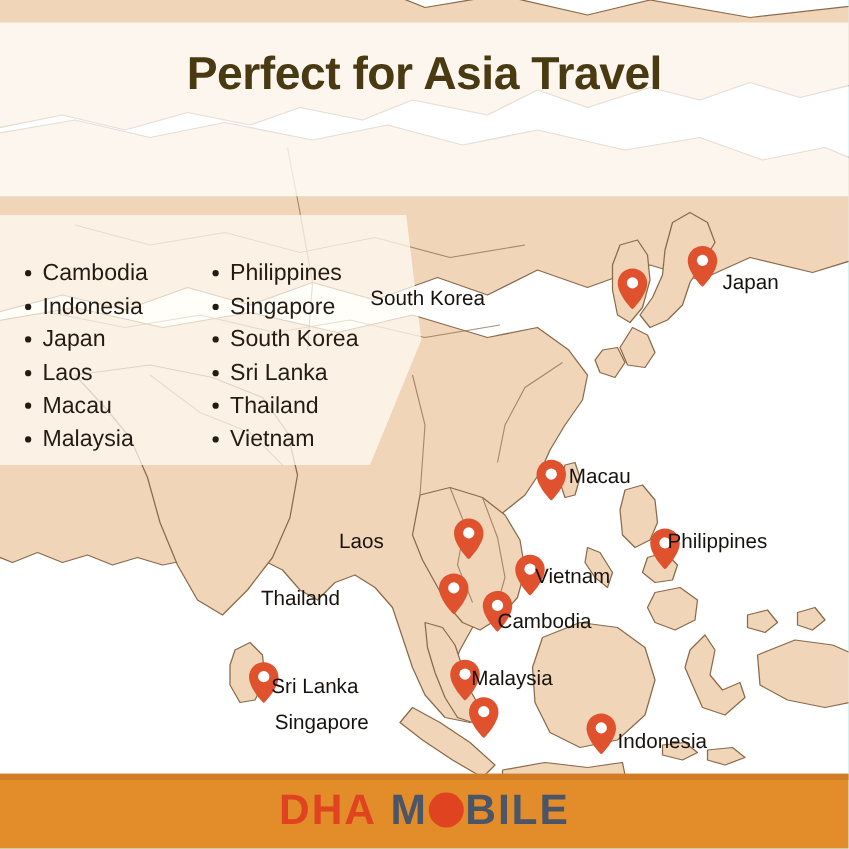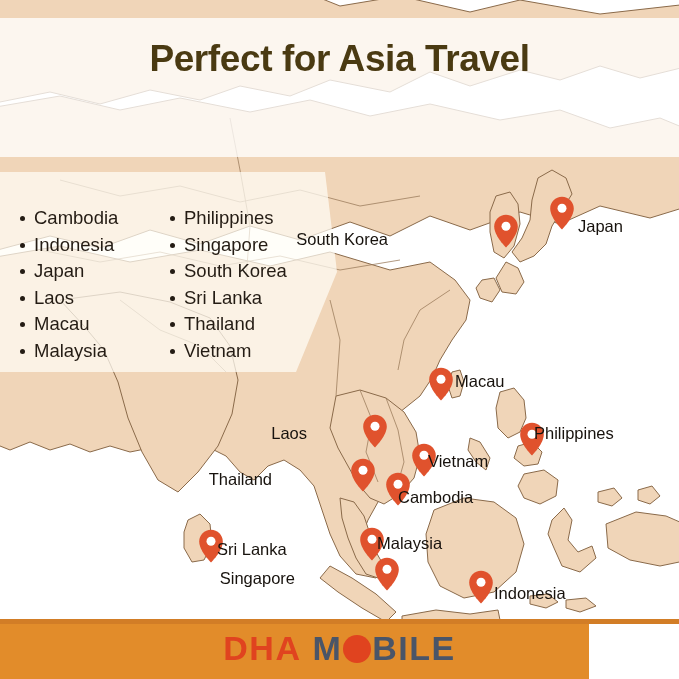--- a/index.html
+++ b/index.html
@@ -106,21 +106,21 @@
     color: #17120d;
     white-space: nowrap;
   }
   .map-label.right { text-align: left; }
   .map-label.left  { text-align: right; }
 
   
   #footer {
     position: absolute;
     left: 0; top: 619px;
-    width: 589px; height: 60px;
+    width: 679px; height: 60px;
     background: #e28c2a;
   }
   #footer-stripe {
     position: absolute;
     left: 0; top: 0;
     width: 679px; height: 5px;
     background: #d27d26;
   }
   #brand {
     position: absolute;

